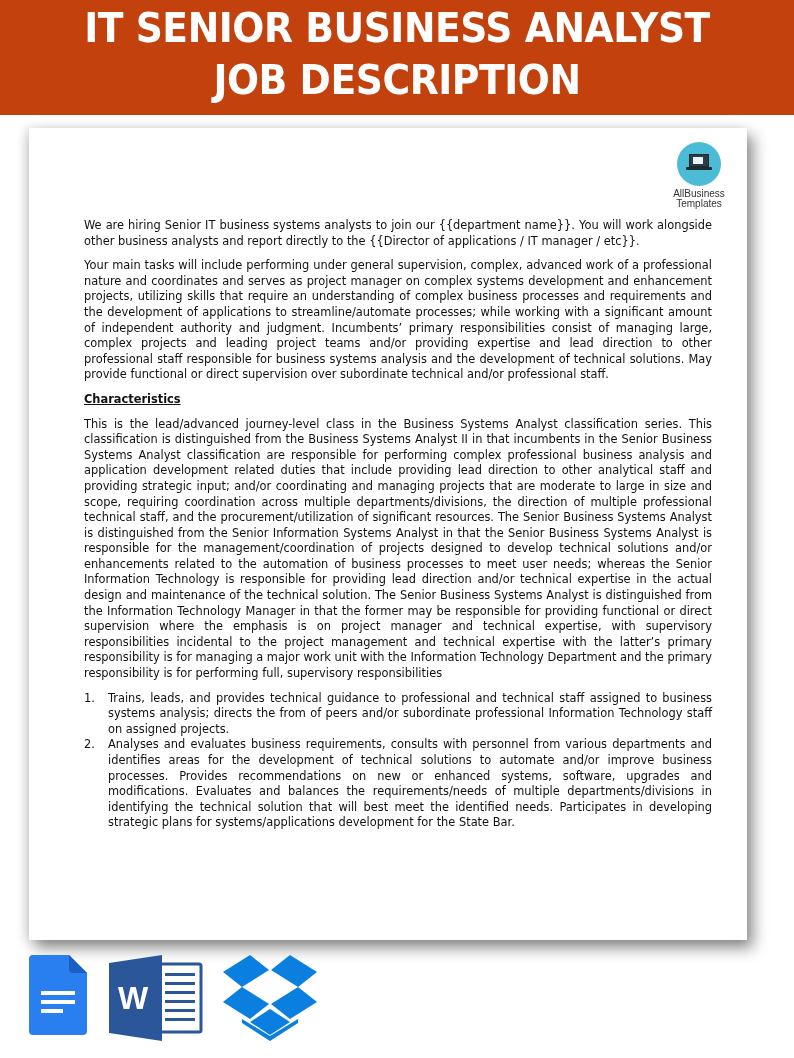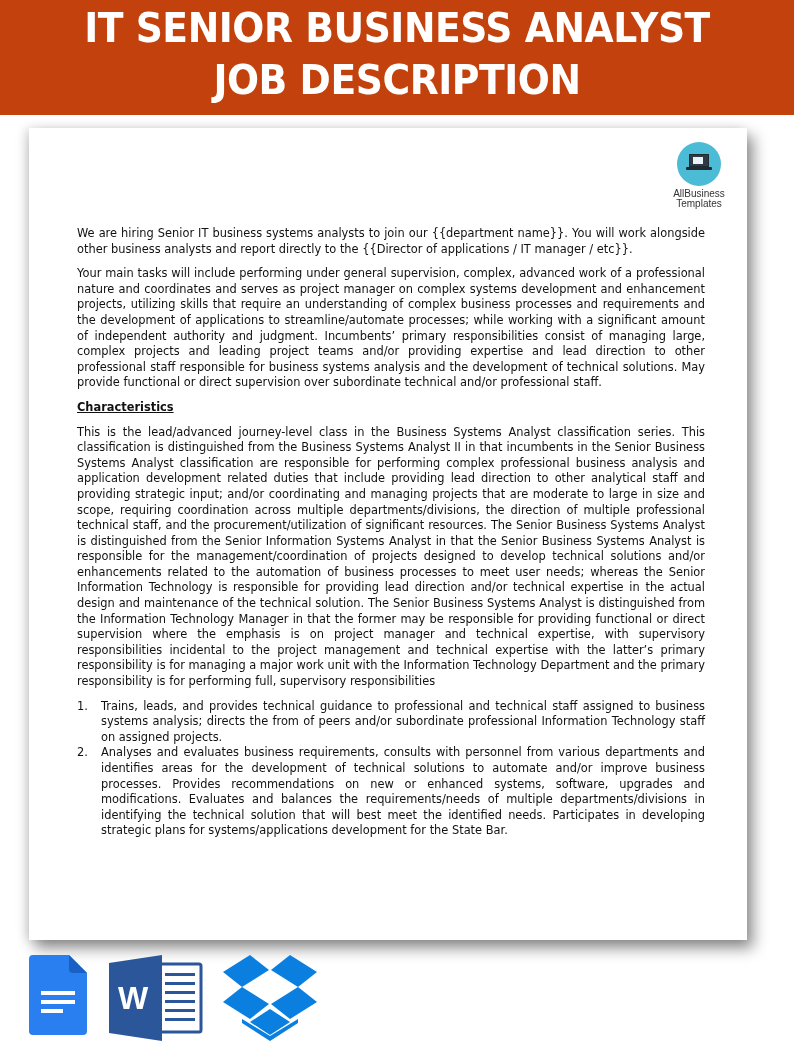--- a/index.html
+++ b/index.html
@@ -79,21 +79,21 @@
       <div class="logo-laptop-screen"></div>
       <div class="logo-laptop-base"></div>
     </div>
     <div class="logo-text">
       <div>AllBusiness</div>
       <div>Templates</div>
     </div>
   </div>
 
 
-  <div class="content" style="top:98px;">
+  <div class="content" style="top:90px;margin-left:7px;">
     <p>We are hiring Senior IT business systems analysts to join our {{department name}}. You will work alongside other business analysts and report directly to the {{Director of applications / IT manager / etc}}.</p>
     <p>Your main tasks will include performing under general supervision, complex, advanced work of a professional nature and coordinates and serves as project manager on complex systems development and enhancement projects, utilizing skills that require an understanding of complex business processes and requirements and the development of applications to streamline/automate processes; while working with a significant amount of independent authority and judgment. Incumbents’ primary responsibilities consist of managing large, complex projects and leading project teams and/or providing expertise and lead direction to other professional staff responsible for business systems analysis and the development of technical solutions. May provide functional or direct supervision over subordinate technical and/or professional staff.</p>
     <div class="heading">Characteristics</div>
     <p>This is the lead/advanced journey-level class in the Business Systems Analyst classification series. This classification is distinguished from the Business Systems Analyst II in that incumbents in the Senior Business Systems Analyst classification are responsible for performing complex professional business analysis and application development related duties that include providing lead direction to other analytical staff and providing strategic input; and/or coordinating and managing projects that are moderate to large in size and scope, requiring coordination across multiple departments/divisions, the direction of multiple professional technical staff, and the procurement/utilization of significant resources. The Senior Business Systems Analyst is distinguished from the Senior Information Systems Analyst in that the Senior Business Systems Analyst is responsible for the management/coordination of projects designed to develop technical solutions and/or enhancements related to the automation of business processes to meet user needs; whereas the Senior Information Technology is responsible for providing lead direction and/or technical expertise in the actual design and maintenance of the technical solution. The Senior Business Systems Analyst is distinguished from the Information Technology Manager in that the former may be responsible for providing functional or direct supervision where the emphasis is on project manager and technical expertise, with supervisory responsibilities incidental to the project management and technical expertise with the latter’s primary responsibility is for managing a major work unit with the Information Technology Department and the primary responsibility is for performing full, supervisory responsibilities</p>
     <ol>
       <li>
         <span class="num">1.</span>
         <span>Trains, leads, and provides technical guidance to professional and technical staff assigned to business systems analysis; directs the from of peers and/or subordinate professional Information Technology staff on assigned projects.</span>
       </li>
       <li>

